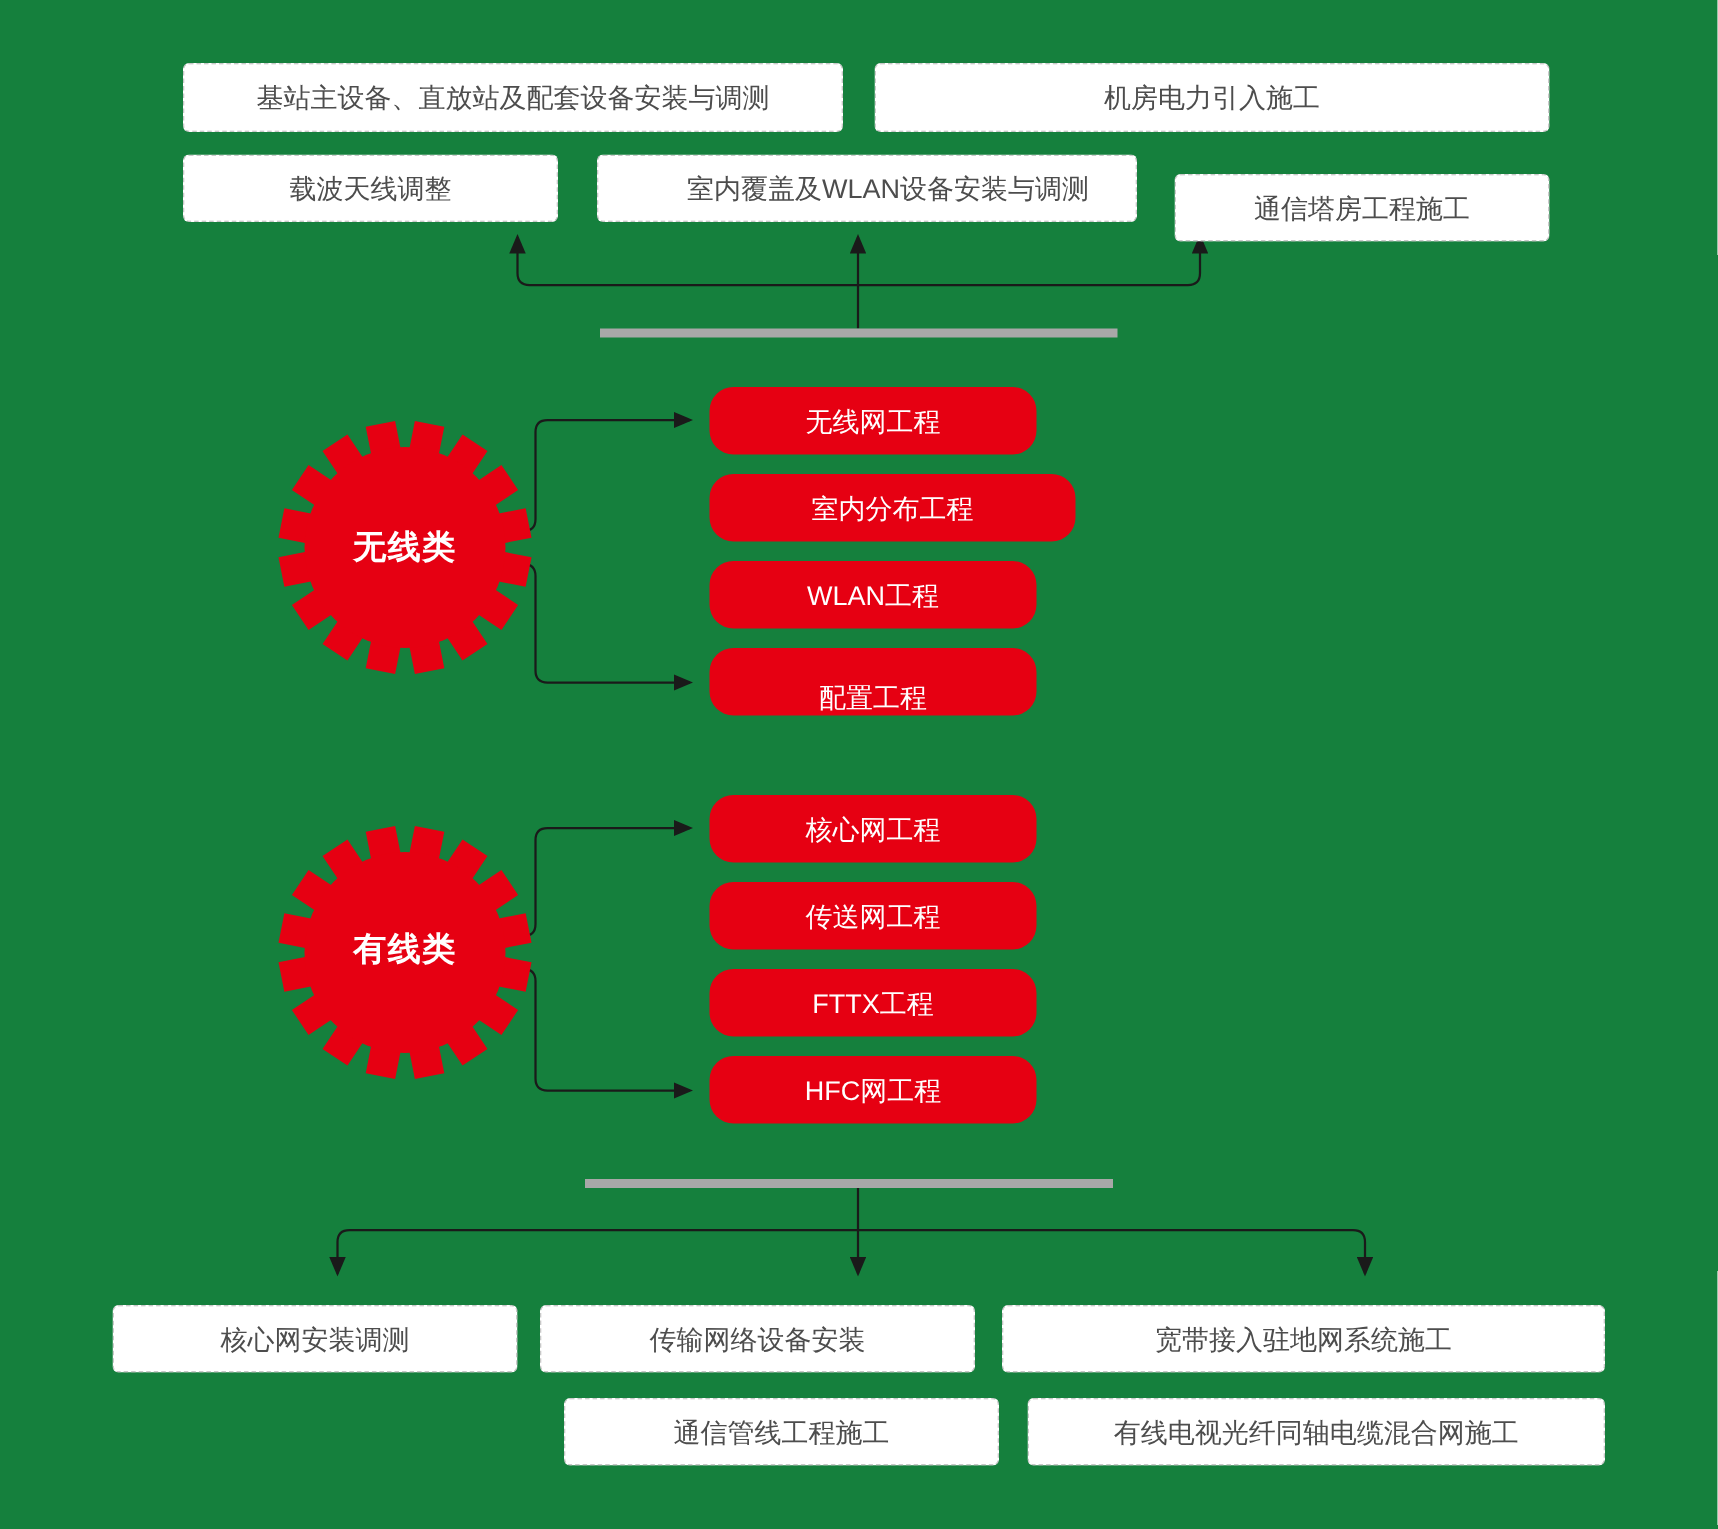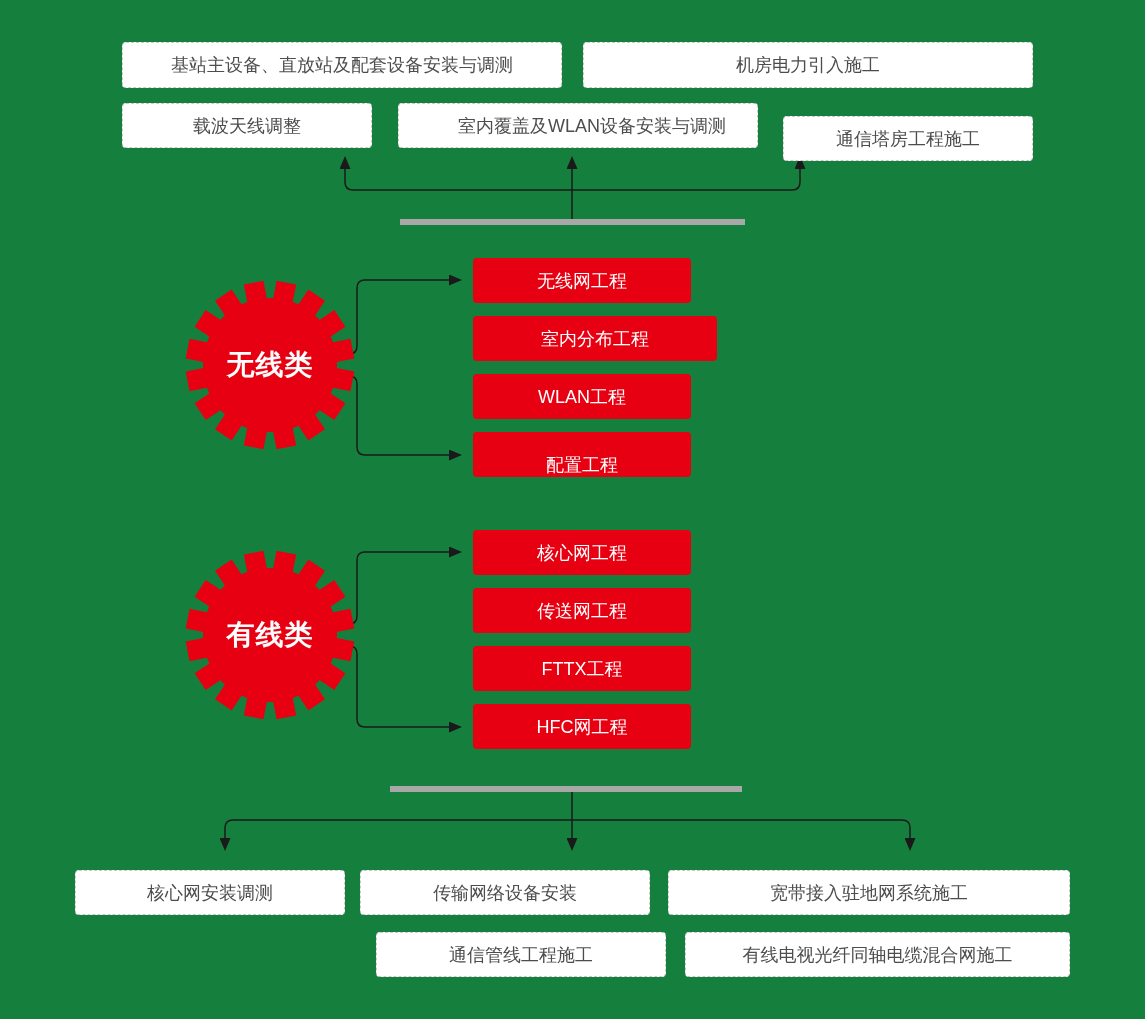--- a/index.html
+++ b/index.html
@@ -11,26 +11,26 @@
   .ln{fill:none;stroke:#1a1a1a;stroke-width:1.5;}
   .box{
     position:absolute;display:flex;align-items:center;justify-content:center;
     box-sizing:border-box;text-align:center;white-space:nowrap;
   }
   .dashed{
     border:1px dashed #c9c9c9;border-radius:4px;background:#ffffff;
     color:#4d4d4d;font-size:18px;
   }
   .redbox{
-    background:#e60012;border-radius:4px;color:#ffffff;font-size:18px;
+    background:#e60012;border-radius:16px;color:#ffffff;font-size:18px;
   }
   .bar{position:absolute;height:6px;background:#a8a8a8;}
   .gear-label{
     position:absolute;width:140px;height:36px;line-height:36px;text-align:center;
-    color:#ffffff;font-size:28px;font-weight:bold;letter-spacing:1px;
+    color:#ffffff;font-size:22px;font-weight:bold;letter-spacing:1px;
   }
 </style>
 </head>
 <body>
 
 <div class="canvas">
 
   <svg class="overlay" width="1145" height="1019" viewBox="0 0 1145 1019" xmlns="http://www.w3.org/2000/svg">
     <defs>
       <marker id="arrowhead" markerUnits="userSpaceOnUse" markerWidth="13" markerHeight="11" viewBox="0 0 13 11" refX="11" refY="5.5" orient="auto">
@@ -94,21 +94,21 @@
     <span>载波天线调整</span>
   </div>
   <div class="box dashed" style="left:398px;top:103px;width:360px;height:45px;padding-left:28px;">
     <span>室内覆盖及WLAN设备安装与调测</span>
   </div>
   <div class="box dashed" style="left:783px;top:116px;width:250px;height:45px;">
     <span>通信塔房工程施工</span>
   </div>
 
   <div class="gear-label" style="left:200px;top:347px;">无线类</div>
-  <div class="gear-label" style="left:200px;top:617px;">有线类</div>
+  <div class="gear-label" style="left:200px;top:617px;font-family:Liberation Mono, monospace;">有线类</div>
 
   <div class="box redbox" style="left:473px;top:258px;width:218px;height:45px;">
     <span>无线网工程</span>
   </div>
   <div class="box redbox" style="left:473px;top:316px;width:244px;height:45px;align-items:center;">
     <span>室内分布工程</span>
   </div>
   <div class="box redbox" style="left:473px;top:374px;width:218px;height:45px;">
     <span>WLAN工程</span>
   </div>

